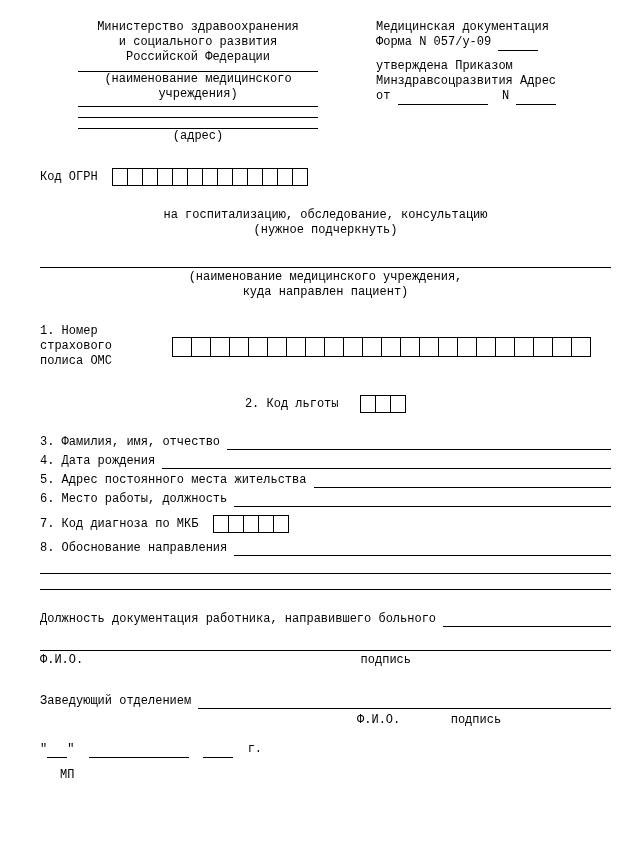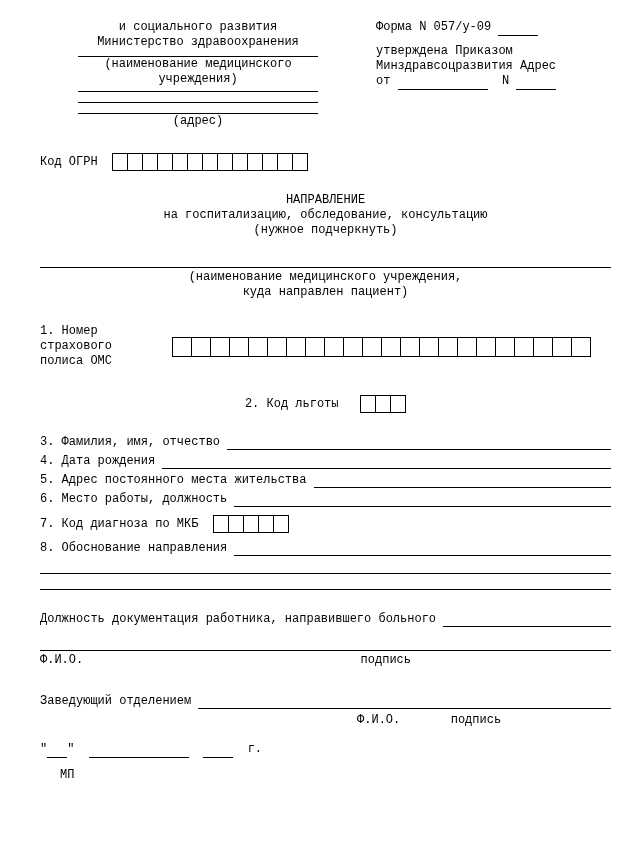--- a/index.html
+++ b/index.html
@@ -30,31 +30,33 @@
   }
   .boxes.big span{width:19px;height:20px}
   .row{margin:4px 0}
   .fullline{border-bottom:1px solid #000;height:13px;margin:2px 0}
 </style>
 </head>
 <body>
 
 <div class="top">
   <div class="top-left">
+    <div>Министерство здравоохранения</div>
     <div>и социального развития</div>
-    <div>Министерство здравоохранения</div>
+    <div>Российской Федерации</div>
     <hr class="hline" style="width:240px;margin:6px auto 0">
     <div style="white-space:pre-line">(наименование медицинского
 учреждения)</div>
     <hr class="hline" style="width:240px;margin:4px auto 0">
     <hr class="hline" style="width:240px;margin:10px auto 0">
     <hr class="hline" style="width:240px;margin:10px auto 0">
     <div>(адрес)</div>
   </div>
   <div class="top-right">
+    <div>Медицинская документация</div>
     <div>
       <span>Форма N 057/у-09</span>
       <span class="ul" style="width:40px">&nbsp;</span>
     </div>
     <div style="height:8px"></div>
     <div>утверждена Приказом</div>
     <div>Минздравсоцразвития Адрес</div>
     <div>
       <span>от</span>
       <span class="ul" style="width:90px">&nbsp;</span>
@@ -77,21 +79,20 @@
       <span></span>
       <span></span>
       <span></span>
       <span></span>
       <span></span>
       <span></span>
     </span>
 </div>
 
 <div class="center" style="margin-top:22px">
-  <div>НАПРАВЛЕНИЕ</div>
   <div>на госпитализацию, обследование, консультацию</div>
   <div>(нужное подчеркнуть)</div>
 </div>
 
 <div class="fullline" style="margin-top:16px"></div>
 <div class="center">(наименование медицинского учреждения,</div>
 <div class="center">куда направлен пациент)</div>
 
 <div style="display:flex;align-items:center;margin-top:24px;gap:12px">
   <div style="width:120px">

